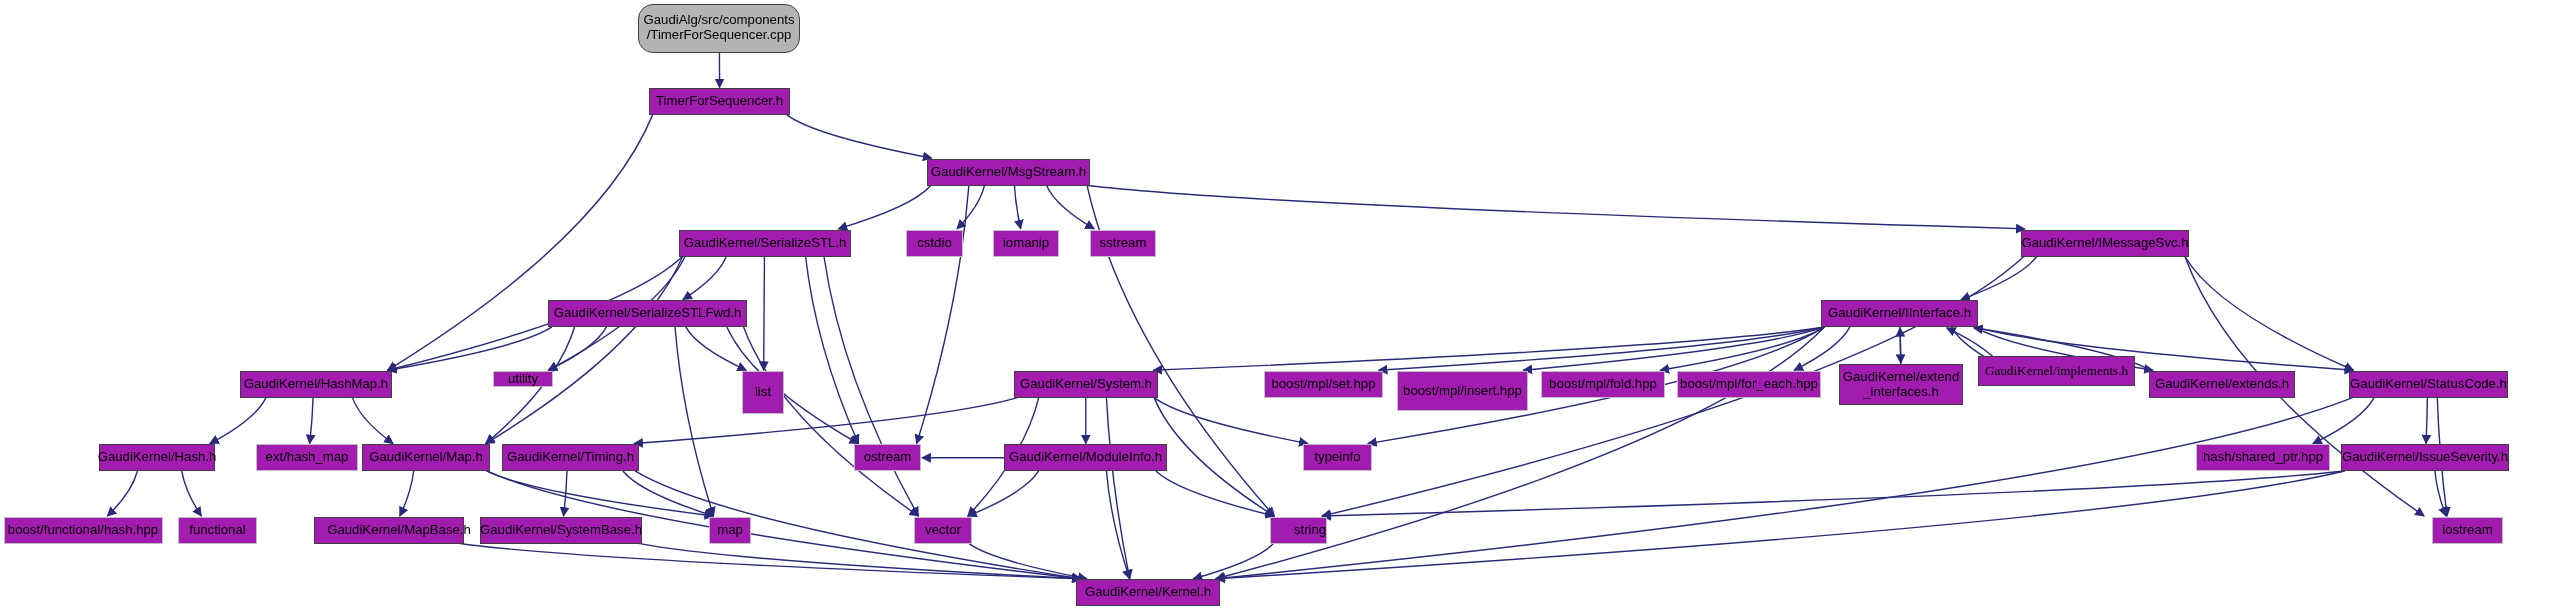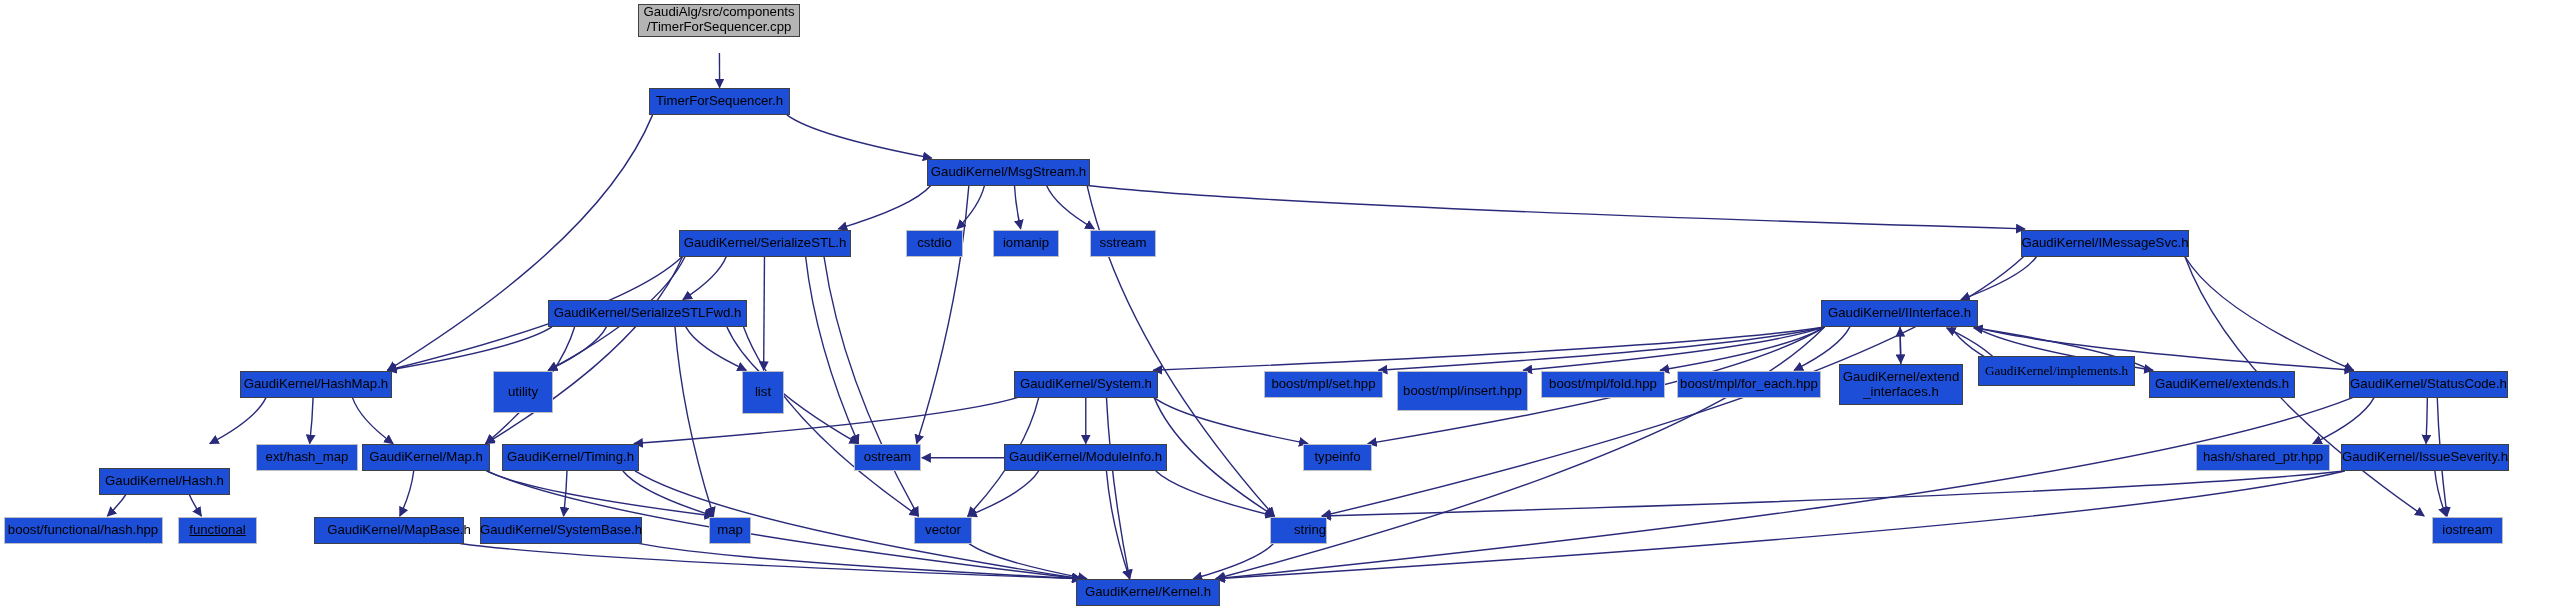--- a/index.html
+++ b/index.html
@@ -28,21 +28,21 @@
   .node {
     position: absolute;
     box-sizing: border-box;
     display: flex;
     align-items: center;
     justify-content: center;
     text-align: center;
     line-height: 1.12;
     white-space: pre;
     color: #000000;
-    background: #1d4ed8;
+    background: #a21caf;
     border: 0.9px solid #c0c0c0;
     font-size: 13.2px;
     font-family: "Liberation Sans", sans-serif;
   }
   .node.strong {
     border: 1.8px solid #404040;
   }
   .node.root {
     background: #b4b4b4;
     border: 1.8px solid #404040;
@@ -129,55 +129,55 @@
         <path d="M 1176.205 533 C 1161.7681 555.95, 1118.4574 574.82, 1096 584" fill="none" stroke="#2a2a7a" stroke-width="1.6" marker-end="url(#arrow)"></path>
         <path d="M 1252.93 533 C 1257.6586 587.9, 1271.8444 633.04, 1279.2 655" fill="none" stroke="#2a2a7a" stroke-width="1.6" marker-end="url(#arrow)"></path>
         <path d="M 1137 518 C 1120.26 518, 1070.04 518, 1044 518" fill="none" stroke="#2a2a7a" stroke-width="1.6" marker-end="url(#arrow)"></path>
         <path d="M 521 615 C 647.54 633, 1027.1599999999999 647.8, 1224 655" fill="none" stroke="#2a2a7a" stroke-width="1.6" marker-end="url(#arrow)"></path>
         <path d="M 723 615 C 813.18 633, 1083.72 647.8, 1224 655" fill="none" stroke="#2a2a7a" stroke-width="1.6" marker-end="url(#arrow)"></path>
         <path d="M 1442 615 C 1425.683 633, 1376.732 647.8, 1351.35 655" fill="none" stroke="#2a2a7a" stroke-width="1.6" marker-end="url(#arrow)"></path>
         <path d="M 1097 615 C 1121.075 633, 1193.3 647.8, 1230.75 655" fill="none" stroke="#2a2a7a" stroke-width="1.6" marker-end="url(#arrow)"></path>
       </g>
   </svg>
   <div id="node-layer">
-      <div class="node root" style="left: 638px; top: 3.5px; width: 162px; height: 33px;">GaudiAlg/src/components
+      <div class="node root" style="left: 638px; top: 3.5px; width: 162px; height: 49px; border-radius: 15px;">GaudiAlg/src/components
 /TimerForSequencer.cpp</div>
       <div class="node strong" style="left: 649px; top: 88px; width: 141px; height: 26.5px;">TimerForSequencer.h</div>
       <div class="node strong" style="left: 927px; top: 159px; width: 163px; height: 26.5px;">GaudiKernel/MsgStream.h</div>
       <div class="node strong" style="left: 679px; top: 230px; width: 172px; height: 26.5px;">GaudiKernel/SerializeSTL.h</div>
       <div class="node " style="left: 906px; top: 230px; width: 57px; height: 26.5px;">cstdio</div>
       <div class="node " style="left: 993px; top: 230px; width: 66px; height: 26.5px;">iomanip</div>
       <div class="node " style="left: 1090px; top: 230px; width: 66px; height: 26.5px;">sstream</div>
       <div class="node strong" style="left: 2021px; top: 230px; width: 168px; height: 26.5px;">GaudiKernel/IMessageSvc.h</div>
       <div class="node strong" style="left: 548px; top: 300px; width: 199px; height: 26.5px;">GaudiKernel/SerializeSTLFwd.h</div>
       <div class="node strong" style="left: 1821px; top: 300px; width: 157px; height: 26.5px;">GaudiKernel/IInterface.h</div>
       <div class="node strong" style="left: 240px; top: 371px; width: 152px; height: 26.5px;">GaudiKernel/HashMap.h</div>
-      <div class="node " style="left: 493px; top: 371px; width: 60px; height: 42px;">utility</div>
+      <div class="node " style="left: 493px; top: 371px; width: 60px; height: 16px;">utility</div>
       <div class="node " style="left: 742px; top: 371px; width: 42px; height: 43px;">list</div>
       <div class="node strong" style="left: 1014px; top: 371px; width: 144px; height: 26.5px;">GaudiKernel/System.h</div>
       <div class="node " style="left: 1264px; top: 371px; width: 119px; height: 26.5px;">boost/mpl/set.hpp</div>
       <div class="node " style="left: 1397px; top: 371px; width: 131px; height: 40px;">boost/mpl/insert.hpp</div>
       <div class="node " style="left: 1541px; top: 371px; width: 124px; height: 26.5px;">boost/mpl/fold.hpp</div>
       <div class="node " style="left: 1677px; top: 371px; width: 144px; height: 26.5px;">boost/mpl/for_each.hpp</div>
       <div class="node strong" style="left: 1839px; top: 364px; width: 124px; height: 41px;">GaudiKernel/extend
 _interfaces.h</div>
       <div class="node strong" style="left: 1978px; top: 356px; width: 157px; height: 30px; font-family: Liberation Serif, serif;">GaudiKernel/implements.h</div>
       <div class="node strong" style="left: 2149px; top: 371px; width: 146px; height: 26.5px;">GaudiKernel/extends.h</div>
       <div class="node strong" style="left: 2349px; top: 371px; width: 159px; height: 26.5px;">GaudiKernel/StatusCode.h</div>
-      <div class="node strong" style="left: 99px; top: 468px; width: 131px; height: 26.5px; text-align: center;">GaudiKernel/Hash.h</div>
+      <div class="node strong" style="left: 99px; top: 444px; width: 116px; height: 26.5px; text-align: center;">GaudiKernel/Hash.h</div>
       <div class="node " style="left: 256px; top: 444px; width: 102px; height: 26.5px;">ext/hash_map</div>
       <div class="node strong" style="left: 362px; top: 444px; width: 128px; height: 26.5px;">GaudiKernel/Map.h</div>
       <div class="node strong" style="left: 502px; top: 444px; width: 137px; height: 26.5px;">GaudiKernel/Timing.h</div>
       <div class="node " style="left: 854px; top: 444px; width: 67px; height: 26.5px;">ostream</div>
       <div class="node strong" style="left: 1004px; top: 444px; width: 163px; height: 26.5px;">GaudiKernel/ModuleInfo.h</div>
       <div class="node " style="left: 1303px; top: 444px; width: 69px; height: 26.5px;">typeinfo</div>
       <div class="node " style="left: 2196px; top: 444px; width: 134px; height: 26.5px;">hash/shared_ptr.hpp</div>
       <div class="node strong" style="left: 2341px; top: 444px; width: 168px; height: 26.5px;">GaudiKernel/IssueSeverity.h</div>
       <div class="node " style="left: 3.5px; top: 517px; width: 159px; height: 26.5px;">boost/functional/hash.hpp</div>
-      <div class="node " style="left: 178px; top: 517px; width: 79px; height: 26.5px; text-decoration: underline;">functional</div>
+      <div class="node " style="left: 178px; top: 517px; width: 79px; height: 26.5px;">functional</div>
       <div class="node strong" style="left: 314px; top: 517px; width: 150px; height: 26.5px; padding-left: 20px;">GaudiKernel/MapBase.h</div>
       <div class="node strong" style="left: 480px; top: 517px; width: 162px; height: 26.5px;">GaudiKernel/SystemBase.h</div>
       <div class="node " style="left: 709px; top: 517px; width: 42px; height: 26.5px;">map</div>
       <div class="node " style="left: 914px; top: 517px; width: 58px; height: 26.5px;">vector</div>
       <div class="node " style="left: 1270px; top: 517px; width: 57px; height: 26.5px; padding-left: 23px;">string</div>
       <div class="node " style="left: 2420px; top: 517px; width: 71px; height: 26.5px; margin-left: 12px;">iostream</div>
       <div class="node strong" style="left: 1076px; top: 579px; width: 144px; height: 26.5px;">GaudiKernel/Kernel.h</div>
     </div>
 </div>
 

